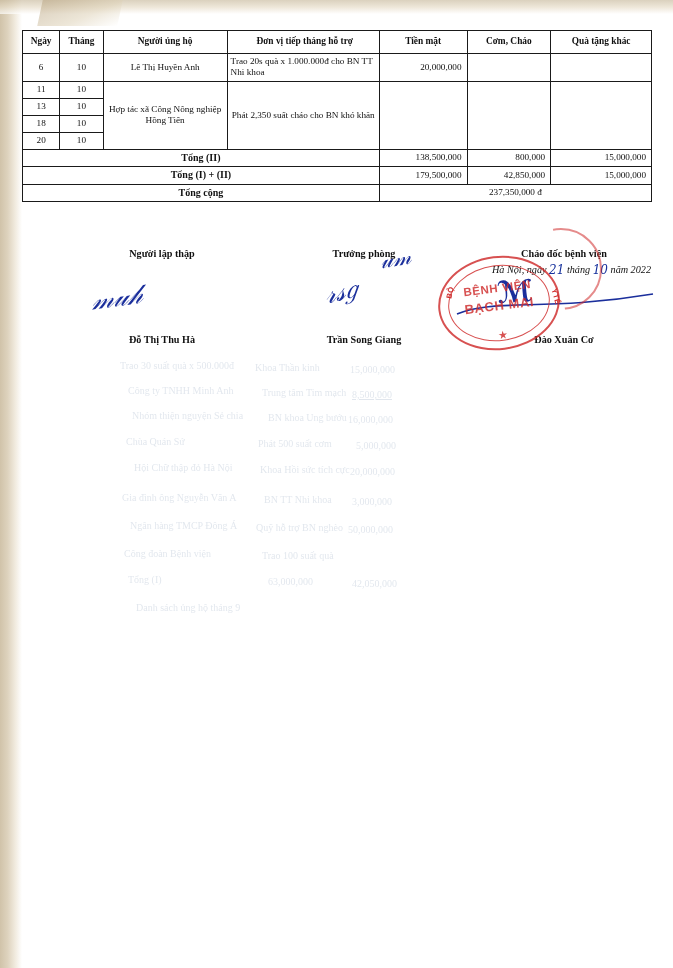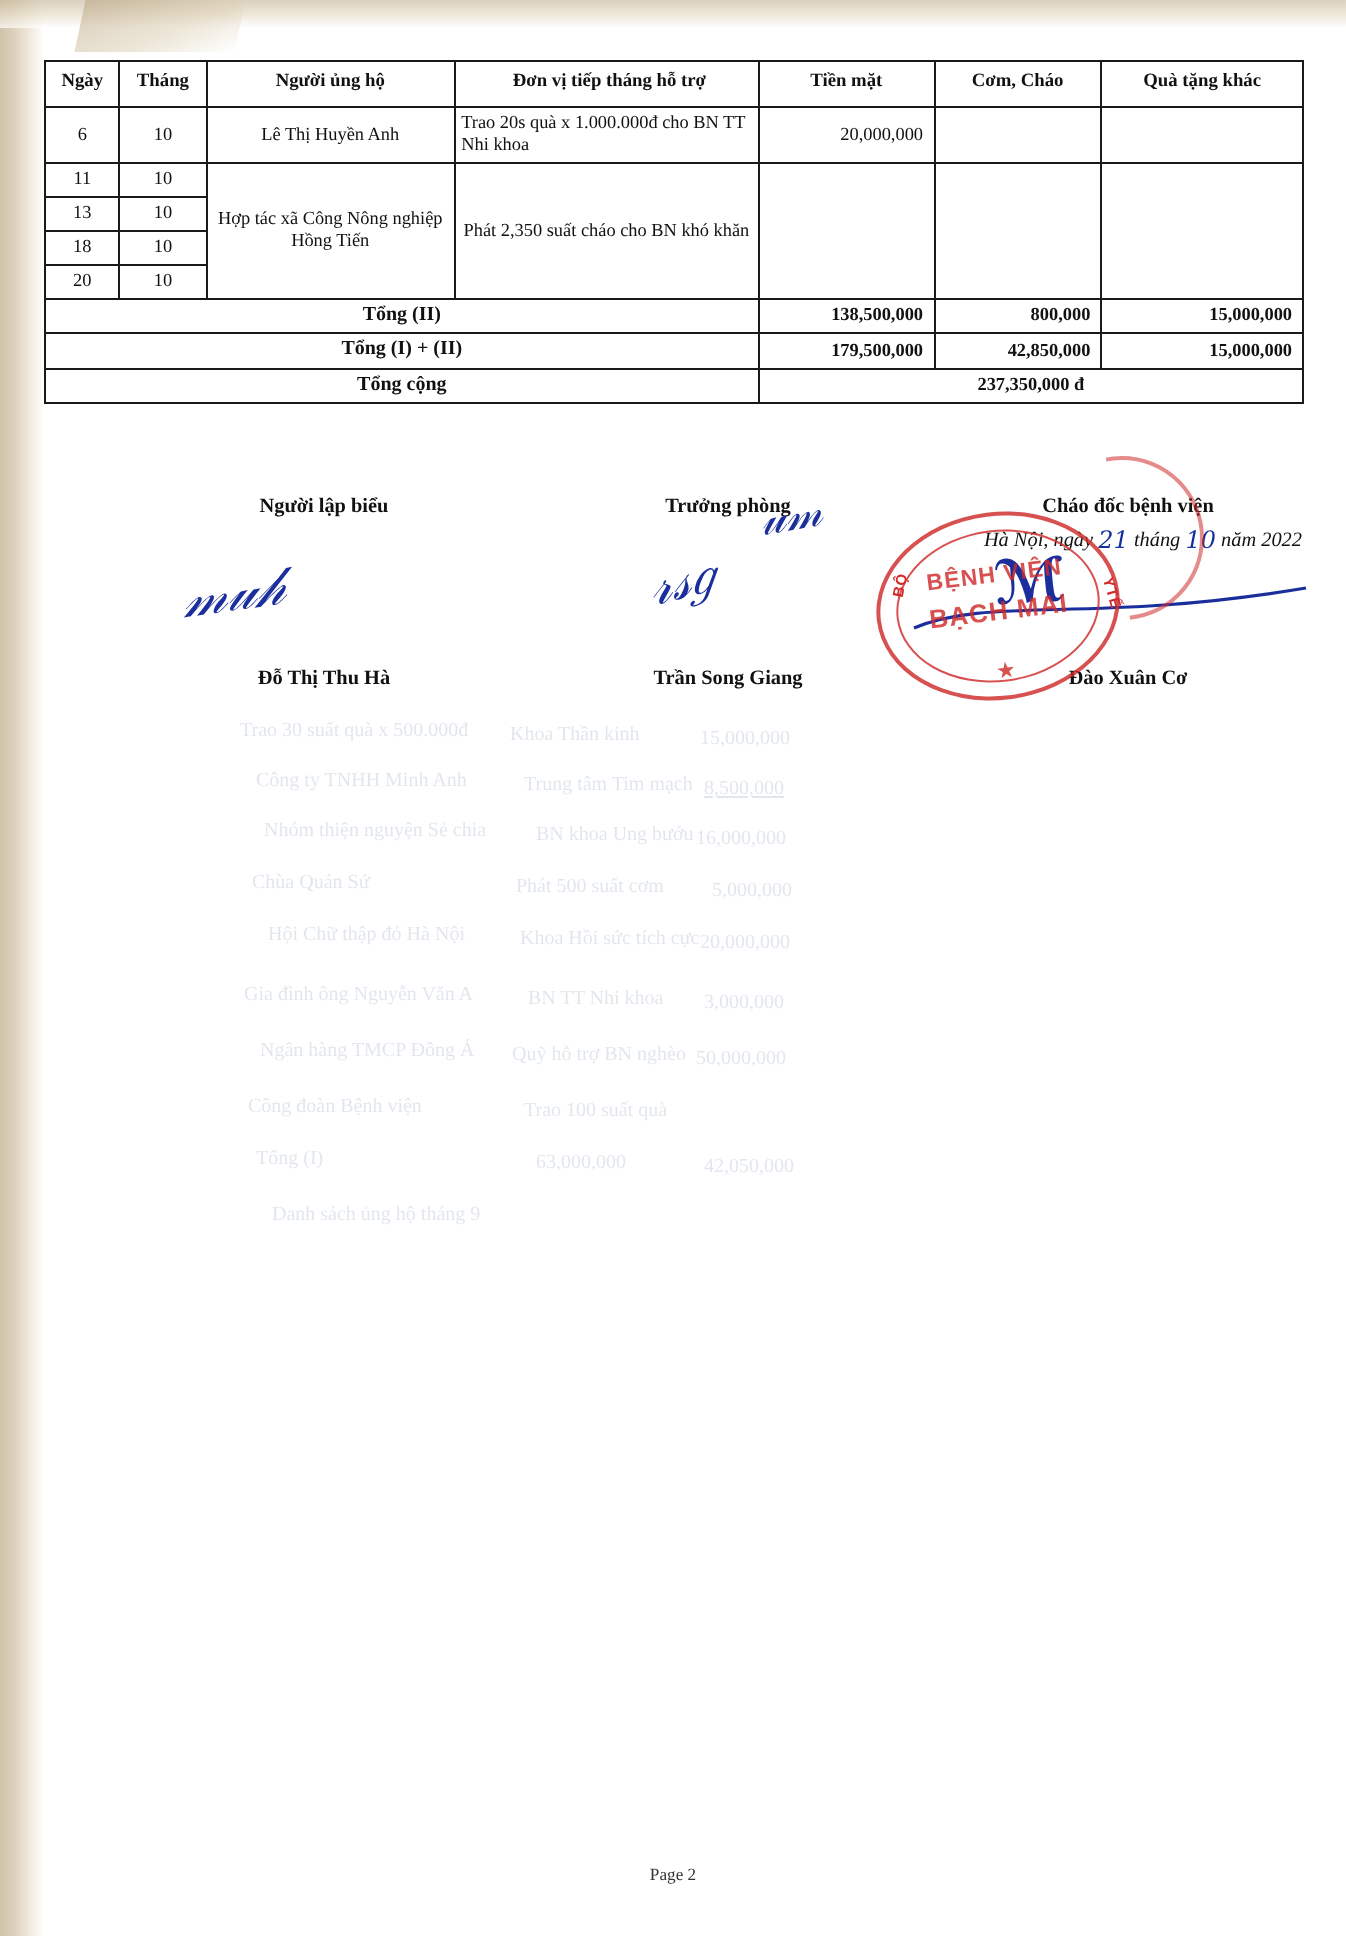--- a/index.html
+++ b/index.html
@@ -71,21 +71,21 @@
   .c-ngay { width: 32px; text-align: center; }
   .c-thang { width: 38px; text-align: center; }
   .c-nguoi { width: 118px; text-align: center; }
   .c-donvi { width: 143px; text-align: left; padding-left: 5px !important; }
   .c-tien { width: 82px; text-align: center; margin-left: 34px; }
   .c-com { width: 78px; text-align: center; }
   .c-qua { width: 95px; text-align: center; }
 
   .num { text-align: right; padding-right: 5px !important; }
   .ctr { text-align: center; }
-  .bold { font-weight: bold; }
+  .bold { font-weight: normal; }
   .tot-label { text-align: center; font-weight: bold; font-size: 10px; }
 
   .row-tall td { height: 20px; }
   .row-short td { height: 12px; }
 
   
   .date-line {
     position: absolute;
     right: 22px;
     top: 218px;
@@ -343,21 +343,21 @@
   <div class="date-line">
     <span>Hà Nội, ngày</span>
     <span class="hand">21</span>
     <span>tháng</span>
     <span class="hand">10</span>
     <span>năm 2022</span>
   </div>
 
   <div class="sig-row">
     <div class="sig-col c1">
-      <div class="sig-title">Người lập biểu</div>
+      <div class="sig-title">Người lập thập</div>
       <div class="sig-name">Đỗ Thị Thu Hà</div>
     </div>
     <div class="sig-col c2">
       <div class="sig-title">Trưởng phòng</div>
       <div class="sig-name">Trần Song Giang</div>
     </div>
     <div class="sig-col c3">
       <div class="sig-title">Cháo đốc bệnh viện</div>
       <div class="sig-name">Đào Xuân Cơ</div>
     </div>
@@ -374,14 +374,13 @@
   <div class="stamp-arc"></div>
   <div class="stamp">
     <div class="stamp-inner"></div>
     <div class="stamp-text stamp-l1">BỆNH VIỆN</div>
     <div class="stamp-text stamp-l2">BẠCH MAI</div>
     <div class="stamp-star">★</div>
   </div>
   <div class="stamp-side left">BỘ</div>
   <div class="stamp-side right">YTẾ</div>
 
-  <div class="page-footer">Page 2</div>
 </div>
 
 </body></html>

